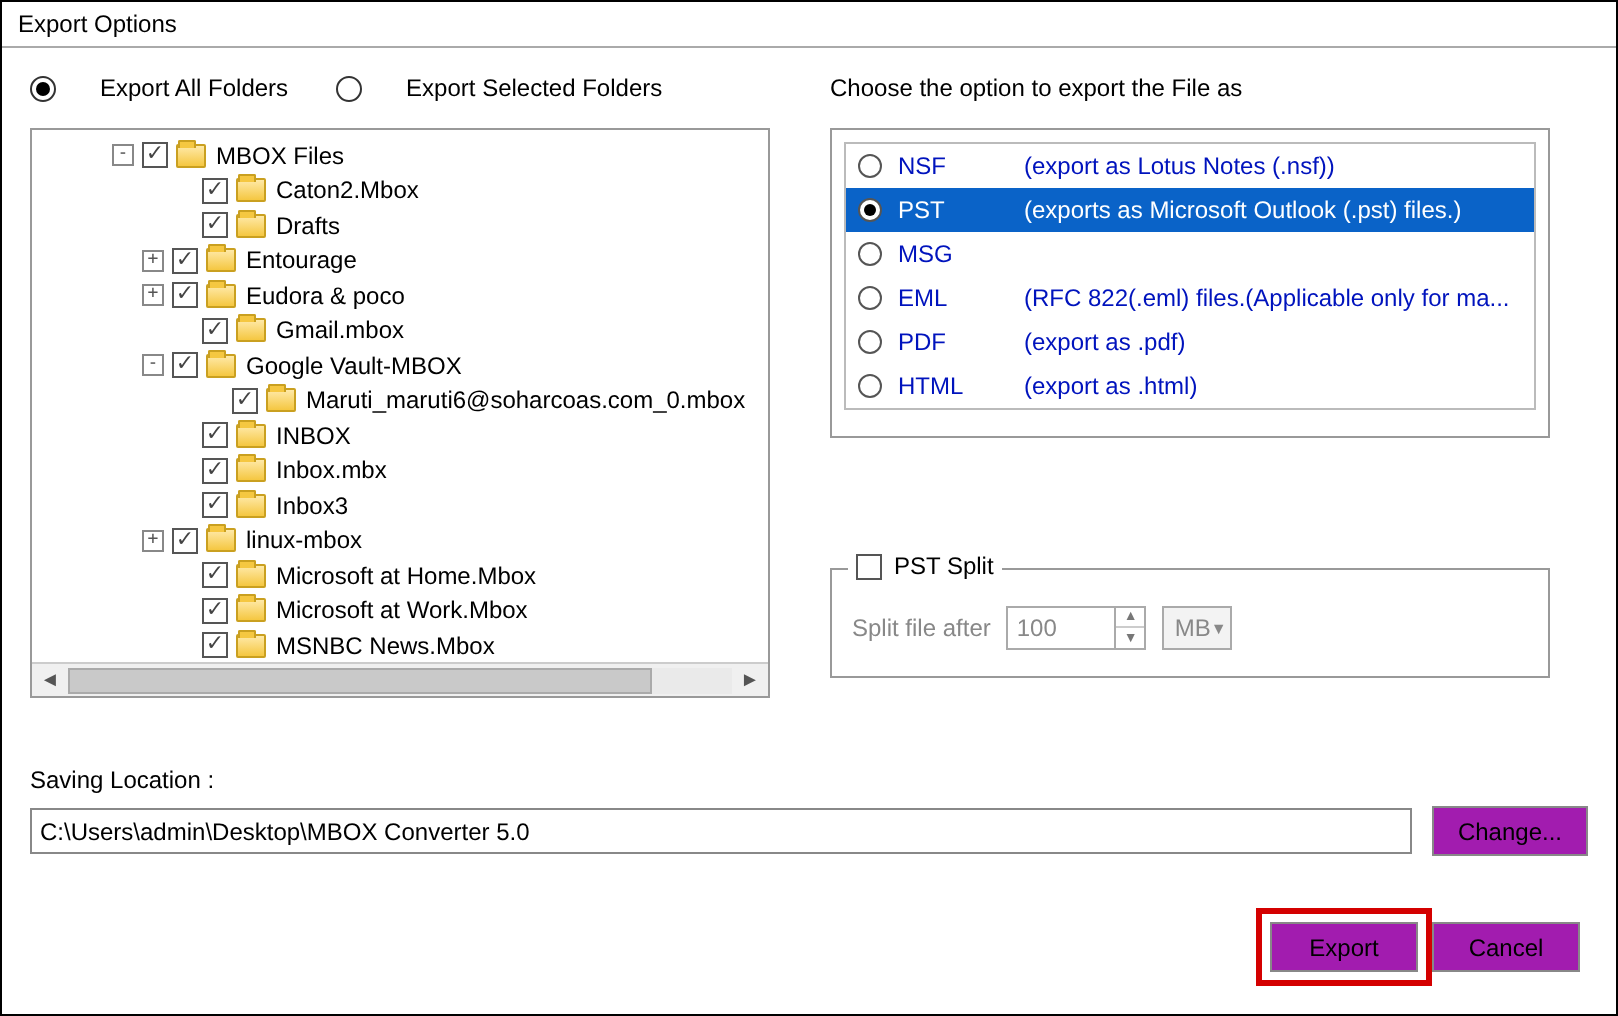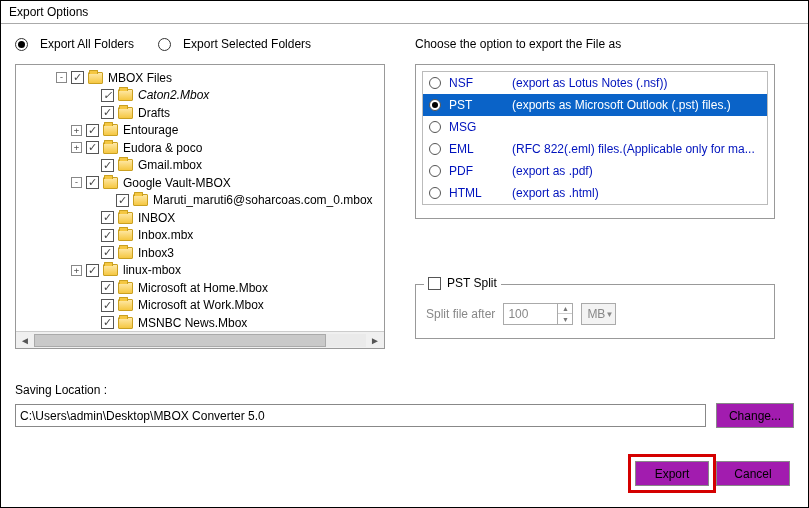--- a/index.html
+++ b/index.html
@@ -32,21 +32,21 @@
   .radio-row {
     display: flex;
     gap: 24px;
     align-items: center;
     margin-bottom: 10px;
     height: 20px;
   }
   .radio-row label {
     display: flex;
     align-items: center;
-    gap: 12px;
+    gap: 22px;
     cursor: pointer;
   }
   .radio-outer {
     width: 13px; height: 13px;
     border: 1px solid #333;
     border-radius: 50%;
     display: inline-flex;
     align-items: center;
     justify-content: center;
   }
@@ -326,21 +326,21 @@
       </div>
 
       <div class="tree-box">
         <div class="tree-inner" id="tree-inner">
             <div class="tree-row" style="padding-left: 40px;">
               <span class="expander">-</span>
               <span class="chk"></span>
               <span class="folder-icon"></span>
               <span class="tree-label">MBOX Files</span>
             </div>
-            <div class="tree-row" style="padding-left: 70px; font-style: italic;">
+            <div class="tree-row" style="padding-left: 70px;">
               <span class="expander blank"></span>
               <span class="chk"></span>
               <span class="folder-icon"></span>
               <span class="tree-label">Caton2.Mbox</span>
             </div>
             <div class="tree-row" style="padding-left: 70px;">
               <span class="expander blank"></span>
               <span class="chk"></span>
               <span class="folder-icon"></span>
               <span class="tree-label">Drafts</span>

